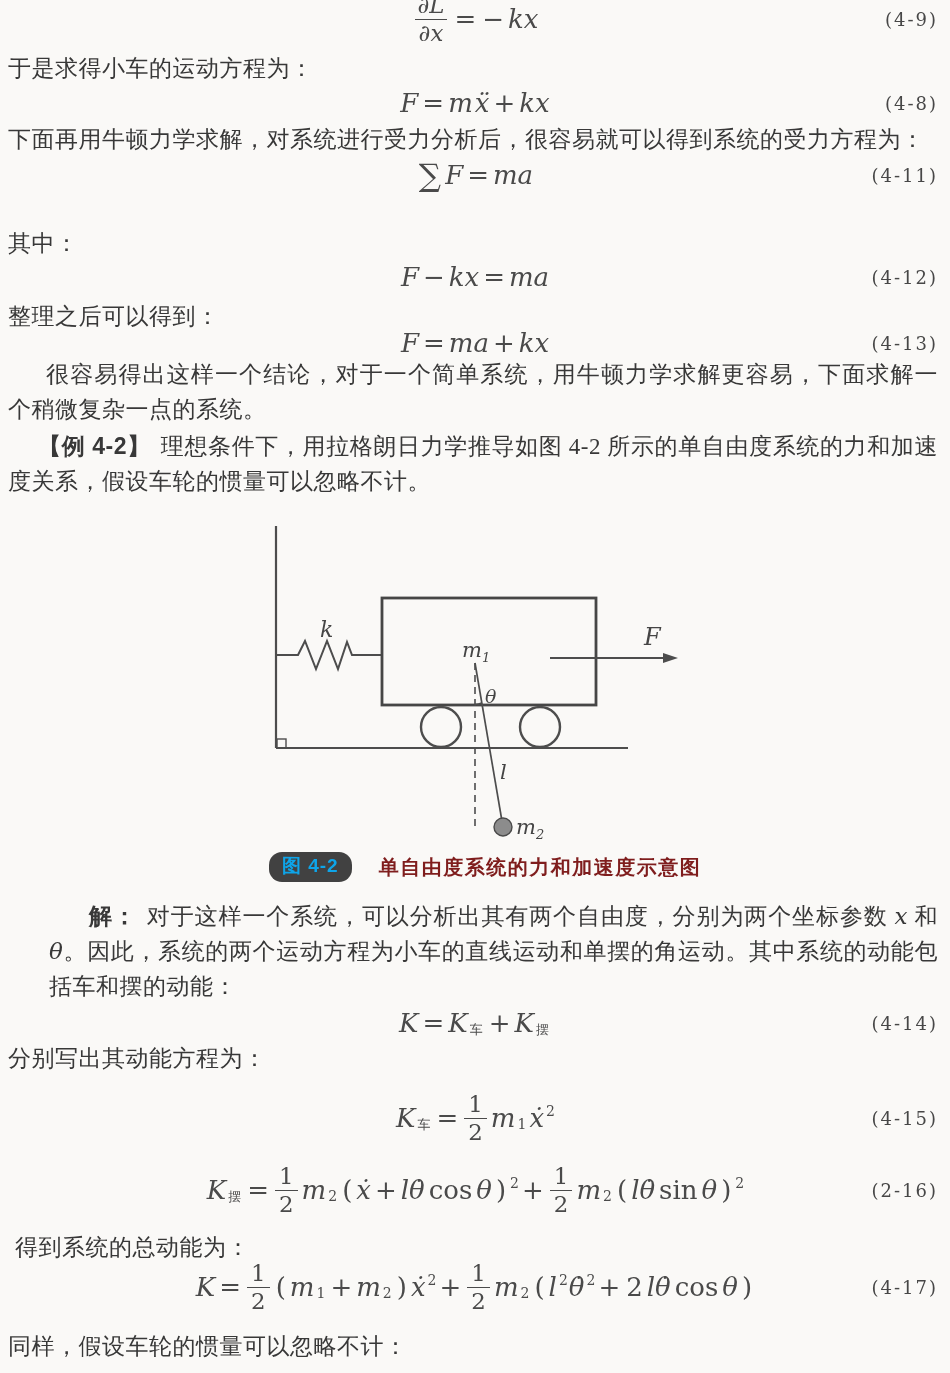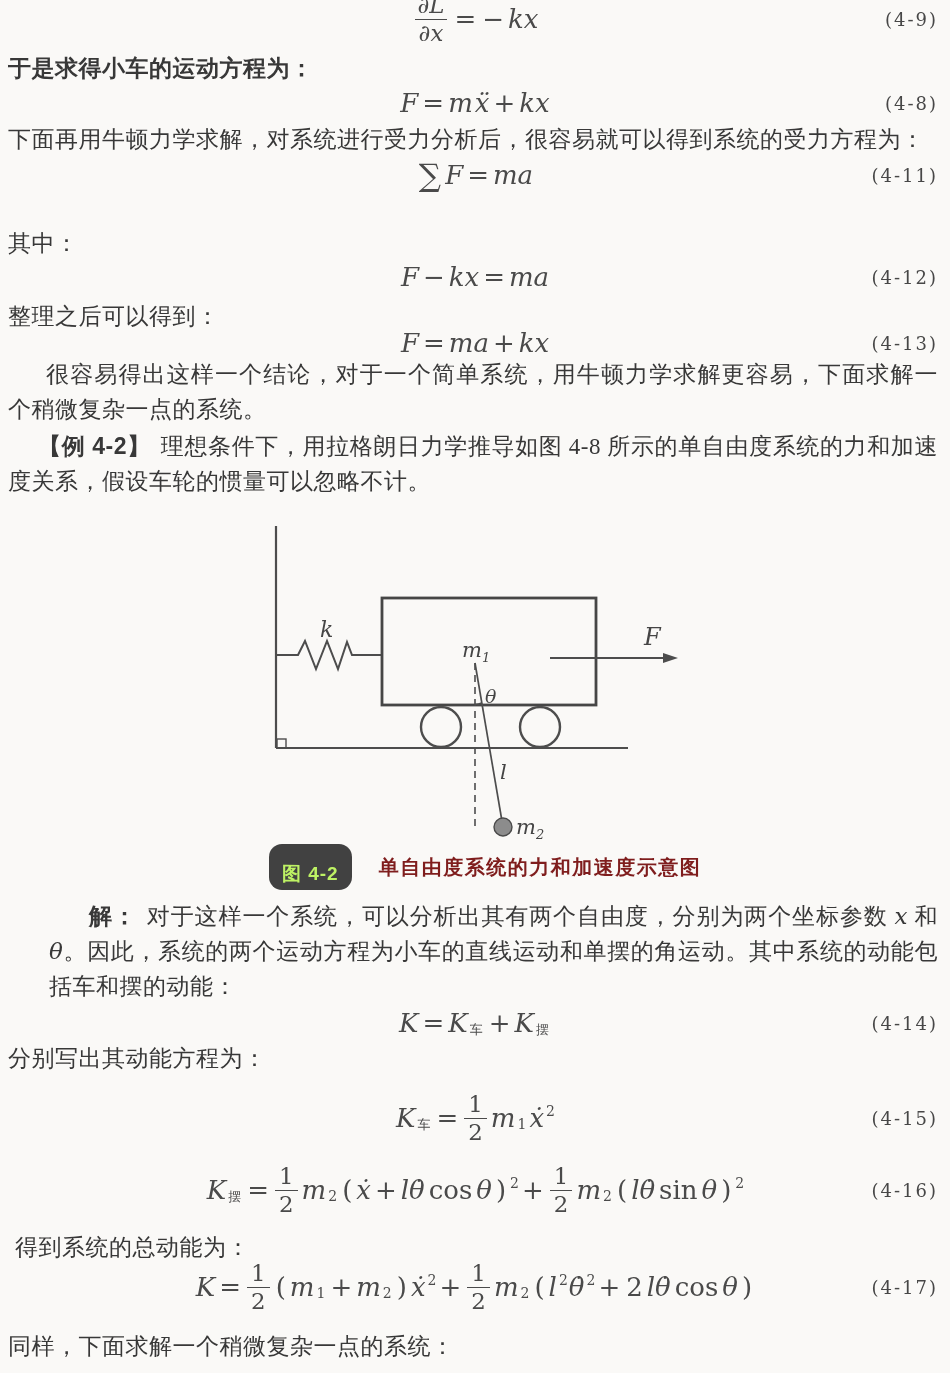--- a/index.html
+++ b/index.html
@@ -46,24 +46,24 @@
   .fn{padding:0 4px;}
   .fd{border-top:1.6px solid #4a4a4a;padding:0 4px;}
   
   .fig{position:absolute;left:0;top:515px;width:950px;height:330px;}
   .figcap{
     position:absolute;left:0;right:0;top:852px;height:30px;
     display:flex;justify-content:center;align-items:center;gap:27px;
     transform:translateX(10px);
   }
   .capbadge{
-    background:#414141;color:#bef264;
+    background:#414141;color:#0ea5e9;
     font-family:"Liberation Sans","DejaVu Sans",sans-serif;
     font-weight:700;font-size:19px;
-    padding:17px 13px 3px;border-radius:13px;letter-spacing:1px;
+    padding:1px 13px 3px;border-radius:13px;letter-spacing:1px;
     white-space:nowrap;
   }
   .captext{
     font-family:"Liberation Sans","DejaVu Sans",sans-serif;
     font-weight:700;font-size:20px;color:#7f1d1d;letter-spacing:1.5px;
     white-space:nowrap;
   }
   svg text{fill:#454545;}
 </style>
 </head>
@@ -75,21 +75,21 @@
         <span class="fn">∂L</span>
         <span class="fd">∂x</span>
       </span>
       <span class="m-r">=</span>
       <span class="m-r">−</span>
       <span class="m-i">kx</span>
     </span>
   <span class="eqnum">(4-9)</span>
 </div>
 
-<div class="para" style="top:51px;font-weight:bold;">于是求得小车的运动方程为：</div>
+<div class="para" style="top:51px;">于是求得小车的运动方程为：</div>
 
 <div class="eqrow" style="top:85px;height:36px;">
   <span class="eqbody">
       <span class="m-i">F</span>
       <span class="m-r">=</span>
       <span class="m-i">m</span>
       <span class="m-i">ẍ</span>
       <span class="m-r">+</span>
       <span class="m-i">kx</span>
     </span>
@@ -130,21 +130,21 @@
       <span class="m-i">ma</span>
       <span class="m-r">+</span>
       <span class="m-i">kx</span>
     </span>
   <span class="eqnum">(4-13)</span>
 </div>
 
 <div class="para" style="top:357px;text-indent:38px;">很容易得出这样一个结论，对于一个简单系统，用牛顿力学求解更容易，下面求解一个稍微复杂一点的系统。</div>
 
 <div class="para" style="top:429px;text-indent:30px;">
-  <span class="blab">【例 4-2】</span><span>理想条件下，用拉格朗日力学推导如图 4-8 所示的单自由度系统的力和加速度关系，假设车轮的惯量可以忽略不计。</span>
+  <span class="blab">【例 4-2】</span><span>理想条件下，用拉格朗日力学推导如图 4-2 所示的单自由度系统的力和加速度关系，假设车轮的惯量可以忽略不计。</span>
 </div>
 
 <svg class="fig" viewBox="0 0 950 330">
 
   <line x1="276" y1="11" x2="276" y2="233" stroke="#4d4d4d" stroke-width="2.2"></line>
 
   <line x1="276" y1="233" x2="628" y2="233" stroke="#4d4d4d" stroke-width="2.2"></line>
 
   <rect x="277" y="224" width="9" height="9" fill="none" stroke="#4d4d4d" stroke-width="1.4"></rect>
 
@@ -242,21 +242,21 @@
       </span>
       <span class="m-i">m</span>
       <span class="m-sub">2</span>
       <span class="m-r">(</span>
       <span class="m-i">lθ̇</span>
       <span class="m-r">sin</span>
       <span class="m-i">θ</span>
       <span class="m-r">)</span>
       <span class="m-sup">2</span>
     </span>
-  <span class="eqnum">(4-16)</span>
+  <span class="eqnum">(2-16)</span>
 </div>
 
 <div class="para" style="top:1230px;margin-left:7px;">得到系统的总动能为：</div>
 
 <div class="eqrow" style="top:1258px;height:58px;">
   <span class="eqbody">
       <span class="m-i">K</span>
       <span class="m-r">=</span>
       <span class="frac">
         <span class="fn">1</span>
@@ -286,13 +286,13 @@
       <span class="m-r">+</span>
       <span class="m-r">2</span>
       <span class="m-i">lθ̇</span>
       <span class="m-r">cos</span>
       <span class="m-i">θ</span>
       <span class="m-r">)</span>
     </span>
   <span class="eqnum">(4-17)</span>
 </div>
 
-<div class="para" style="top:1329px;">同样，下面求解一个稍微复杂一点的系统：</div>
+<div class="para" style="top:1329px;">同样，假设车轮的惯量可以忽略不计：</div>
 
 </body></html>

